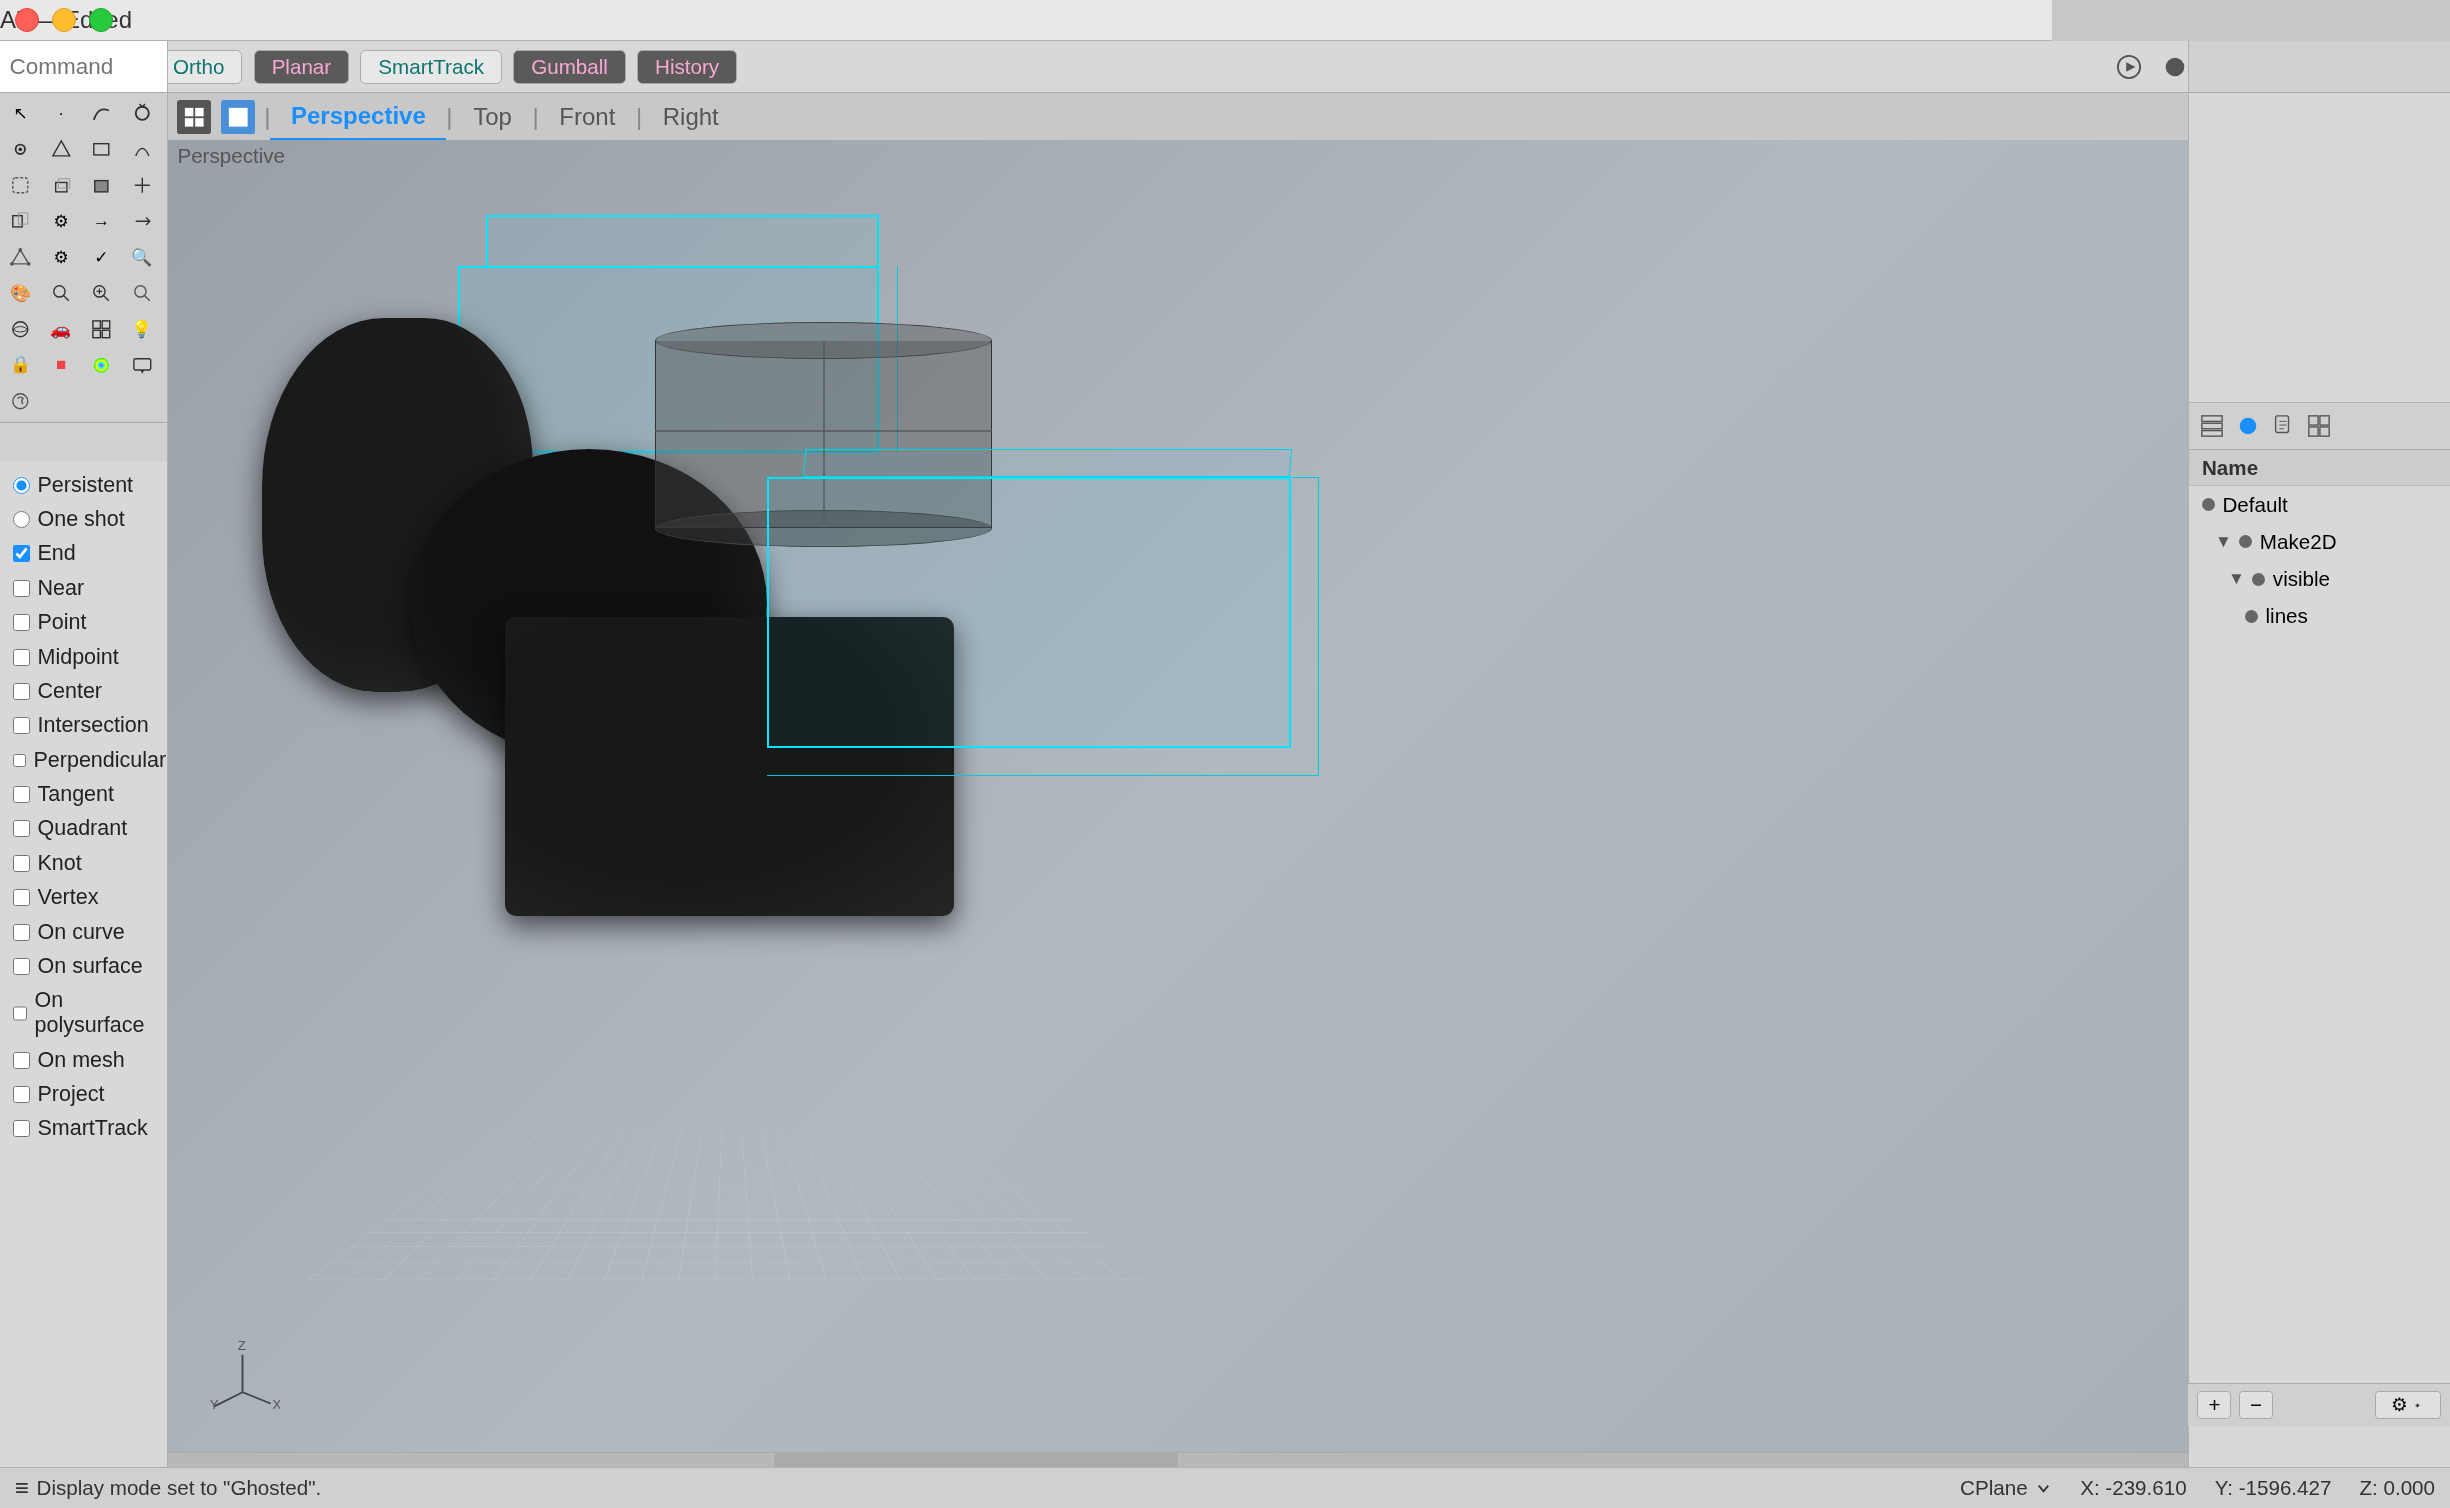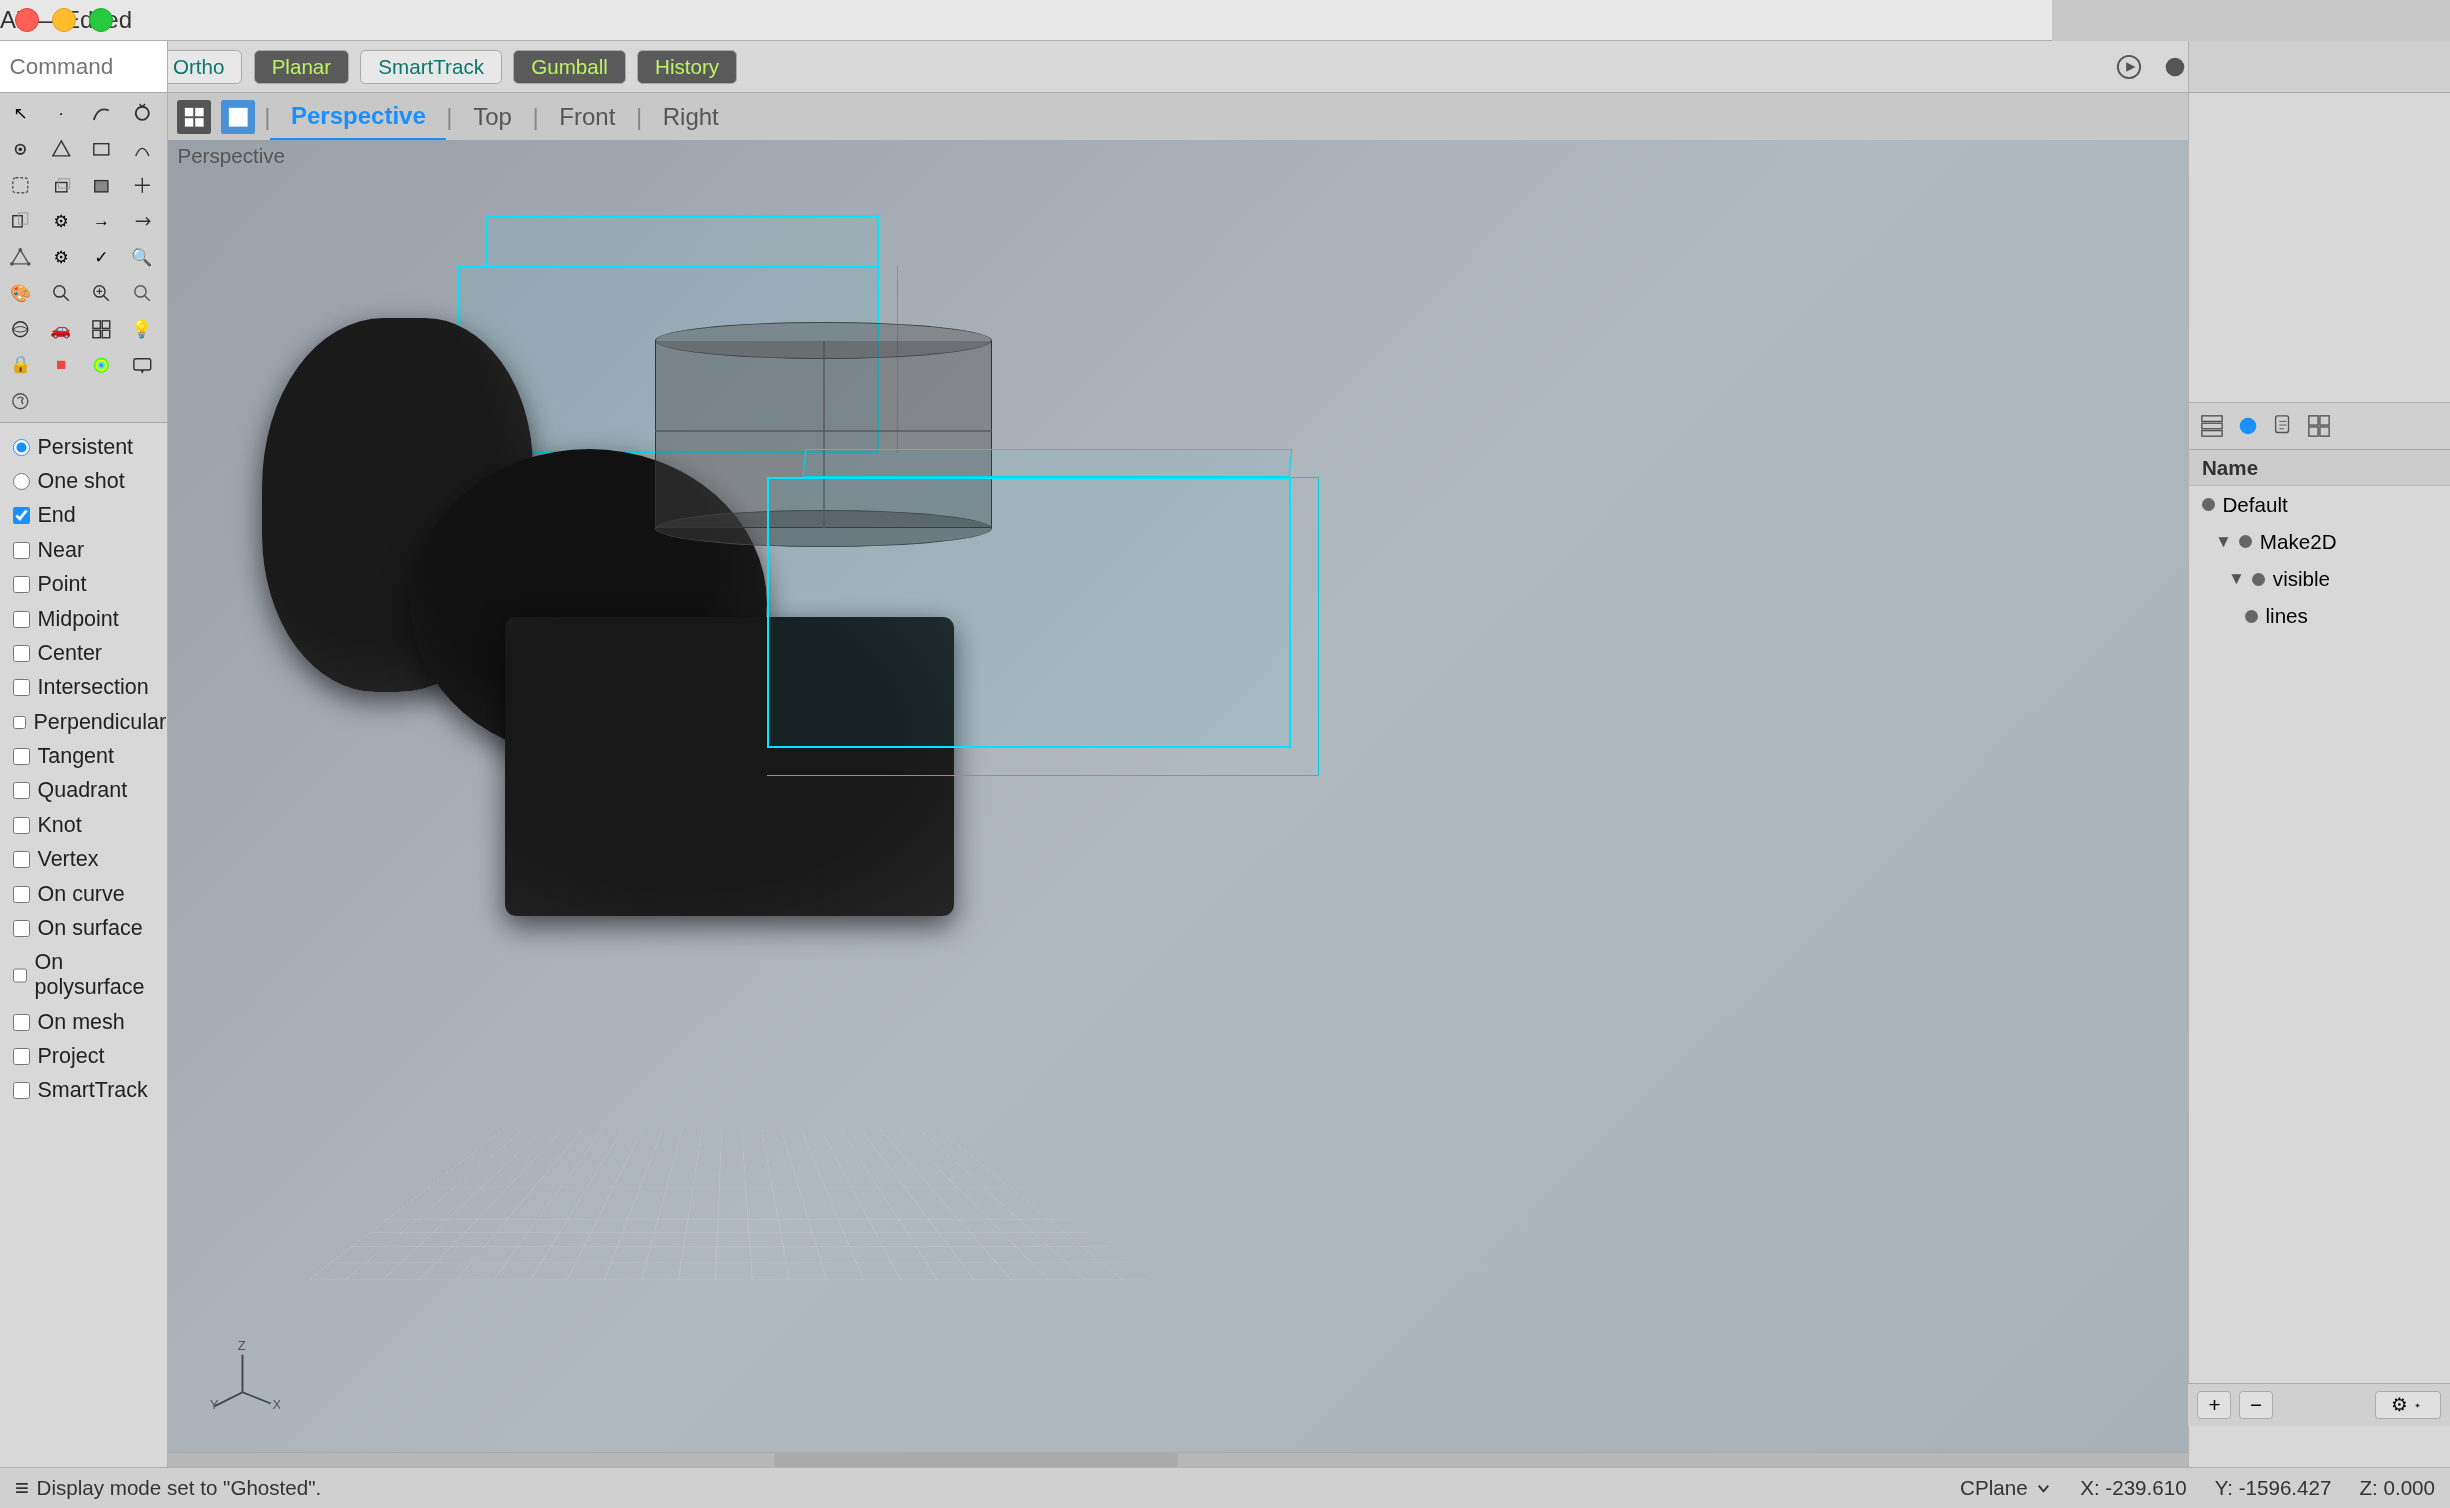--- a/index.html
+++ b/index.html
@@ -26,21 +26,21 @@
       position: absolute; top: 41px; left: 0; width: 2450px; height: 52px;
       background: #d8d8d8;
       display: flex; align-items: center; padding: 0 15px; gap: 11.2px;
       border-bottom: 0.9px solid #b0b0b0;
     }
     .toolbar-btn {
       height: 34px; padding: 0 17px; border-radius: 5.6px; border: 0.9px solid #aaa;
       background: #e8e8e8; font-size: 20.6px; cursor: pointer; color: #0f766e; white-space: nowrap;
       display: flex; align-items: center;
     }
-    .toolbar-btn.active { background: #5a5a5a; color: #bef264; }
+    .toolbar-btn.active { background: #5a5a5a; color: #f9a8d4; }
     .toolbar-btn.blue-outline { background: #d0e8ff; border-color: #4a90d9; color: #1a5fa8; }
 
     
     #viewport-tabs {
       position: absolute; top: 94px; left: 168px; right: 0; height: 47px;
       background: #c8c8c8;
       display: flex; align-items: center; padding: 0 9.4px; gap: 0;
       border-bottom: 0.9px solid #aaa;
     }
     .vp-icon { width: 34px; height: 34px; background: #555; margin-right: 9.4px; border-radius: 2.8px; display: flex; align-items: center; justify-content: center; }
@@ -69,21 +69,21 @@
       gap: 1.9px; padding: 3.7px; background: #d0d0d0;
       border-bottom: 0.9px solid #aaa;
     }
     .tool-icon {
       width: 34px; height: 34px; display: flex; align-items: center; justify-content: center;
       cursor: pointer; border-radius: 2.8px; font-size: 17px;
     }
 
     
     #snap-panel {
-      flex: 1; overflow-y: auto; padding: 7.5px 0; background: #d8d8d8;
+      flex: 1; overflow-y: auto; padding: 7.5px 0; background: #d8d8d8; margin-top: 38px;
     }
     .snap-item {
       display: flex; align-items: center; gap: 7.5px;
       padding: 4.7px 13px; font-size: 21.5px; cursor: pointer; color: #222;
     }
     .snap-item input[type=radio], .snap-item input[type=checkbox] {
       width: 17px; height: 17px; cursor: pointer; accent-color: #1a90ff;
     }
 
     

